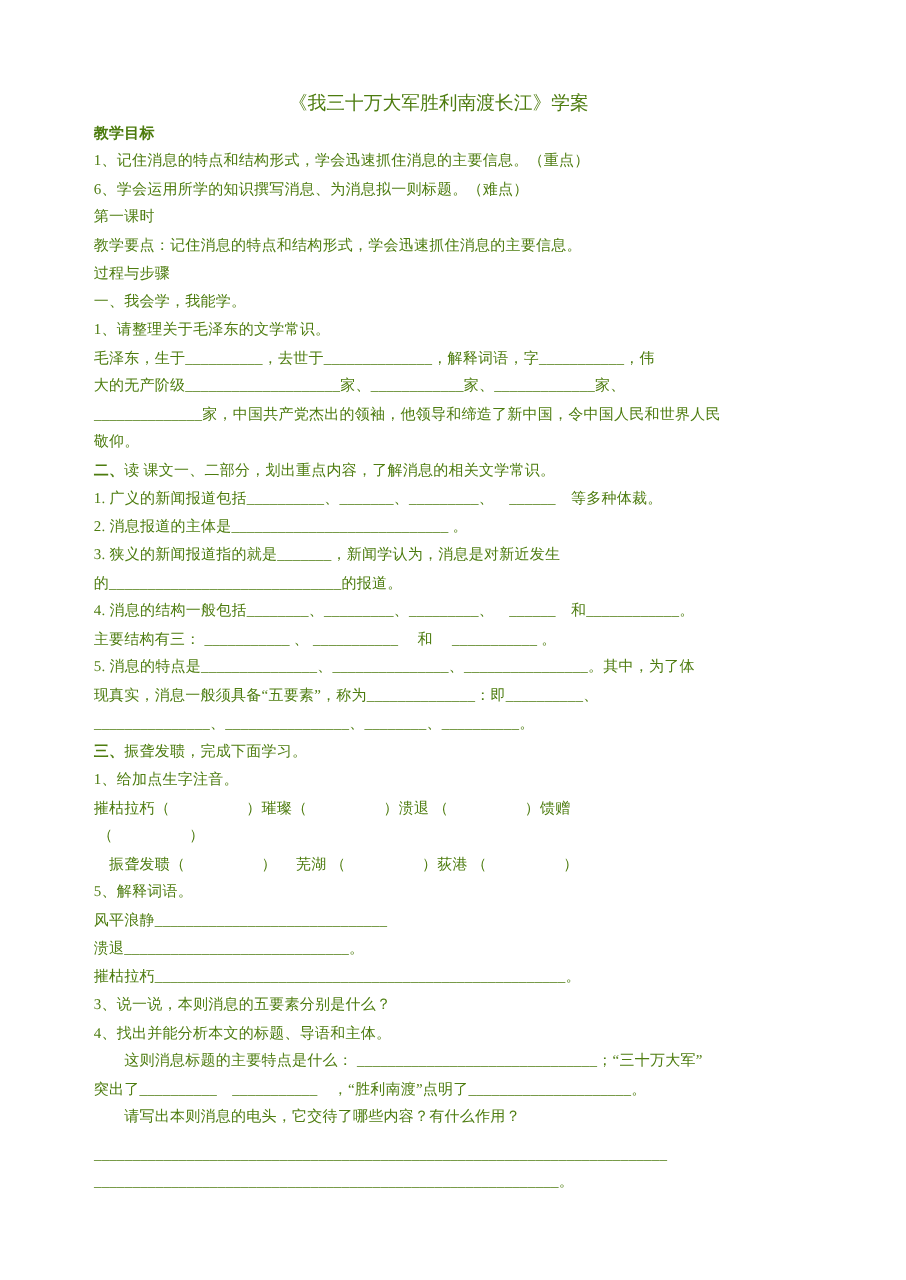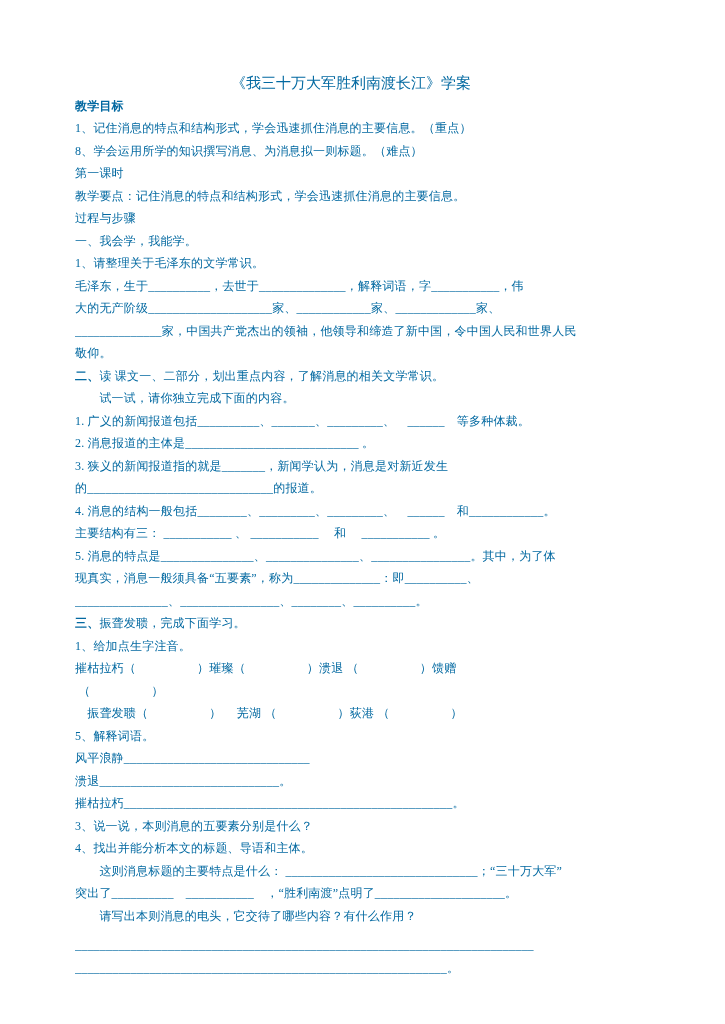--- a/index.html
+++ b/index.html
@@ -6,21 +6,21 @@
   html, body {
     width: 725px;
     background: #ffffff;
     font-family: "Liberation Serif", "DejaVu Serif", serif;
   }
   .page {
     position: relative;
     width: 725px;
     height: 1024px;
     background: #ffffff;
-    color: #0369a1;
+    color: #4d7c0f;
     padding: 72px 98px 40px 75px;
     overflow: hidden;
   }
   .doc-title {
     text-align: center;
     font-size: 15px;
     line-height: 22.5px;
     white-space: pre;
   }
   .line {
@@ -34,32 +34,31 @@
   .line.mt { margin-top: 7px; }
 </style>
 </head>
 <body>
 
 <div class="page">
   <div class="doc-title">《我三十万大军胜利南渡长江》学案</div>
   <div id="doc-lines">
       <div class="line"><span class="bold">教学目标</span></div>
       <div class="line"><span>1、记住消息的特点和结构形式，学会迅速抓住消息的主要信息。（重点）</span></div>
-      <div class="line"><span>8、学会运用所学的知识撰写消息、为消息拟一则标题。（难点）</span></div>
+      <div class="line"><span>6、学会运用所学的知识撰写消息、为消息拟一则标题。（难点）</span></div>
       <div class="line"><span>第一课时</span></div>
       <div class="line"><span>教学要点：记住消息的特点和结构形式，学会迅速抓住消息的主要信息。</span></div>
       <div class="line"><span>过程与步骤</span></div>
       <div class="line"><span>一、我会学，我能学。</span></div>
       <div class="line"><span>1、请整理关于毛泽东的文学常识。</span></div>
       <div class="line"><span>毛泽东，生于__________，去世于______________，解释词语，字___________，伟</span></div>
       <div class="line"><span>大的无产阶级____________________家、____________家、_____________家、</span></div>
       <div class="line"><span>______________家，中国共产党杰出的领袖，他领导和缔造了新中国，令中国人民和世界人民</span></div>
       <div class="line"><span>敬仰。</span></div>
       <div class="line"><span class="bold">二、</span><span>读 课文一、二部分，划出重点内容，了解消息的相关文学常识。</span></div>
-      <div class="line"><span>　　试一试，请你独立完成下面的内容。</span></div>
       <div class="line"><span>1. 广义的新闻报道包括__________、_______、_________、　______　等多种体裁。</span></div>
       <div class="line"><span>2. 消息报道的主体是____________________________ 。</span></div>
       <div class="line"><span>3. 狭义的新闻报道指的就是_______，新闻学认为，消息是对新近发生</span></div>
       <div class="line"><span>的______________________________的报道。</span></div>
       <div class="line"><span>4. 消息的结构一般包括________、_________、_________、　______　和____________。</span></div>
       <div class="line"><span>主要结构有三： ___________ 、 ___________ 　和　 ___________ 。</span></div>
       <div class="line"><span>5. 消息的特点是_______________、_______________、________________。其中，为了体</span></div>
       <div class="line"><span>现真实，消息一般须具备“五要素”，称为______________：即__________、</span></div>
       <div class="line"><span>_______________、________________、________、__________。</span></div>
       <div class="line"><span class="bold">三、</span><span>振聋发聩，完成下面学习。</span></div>

